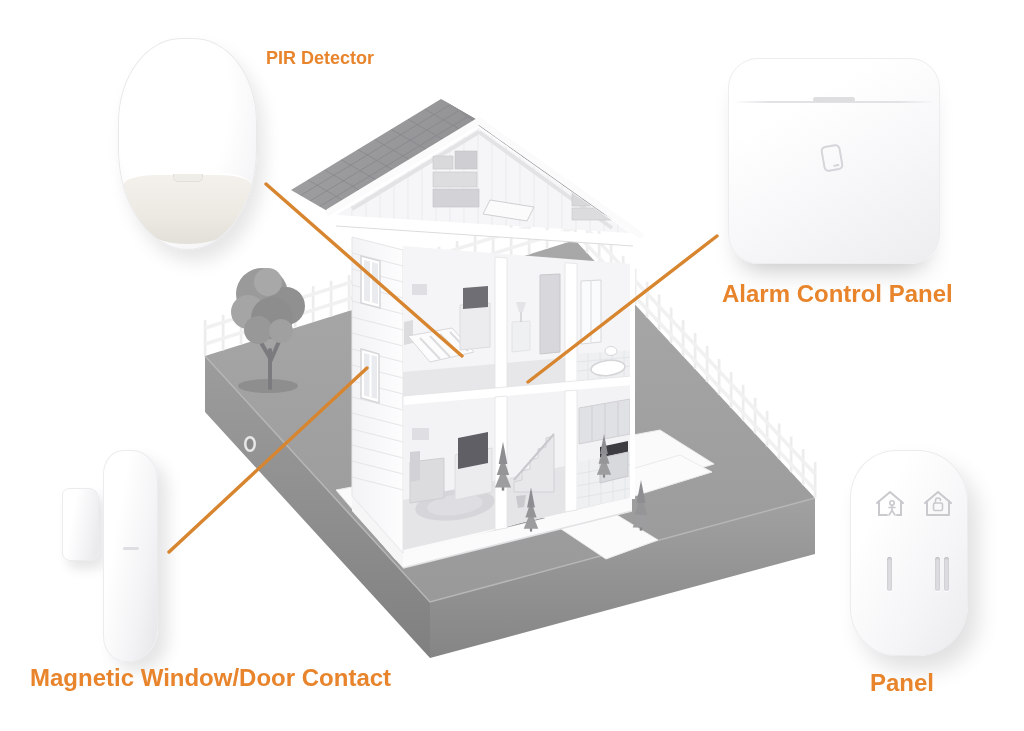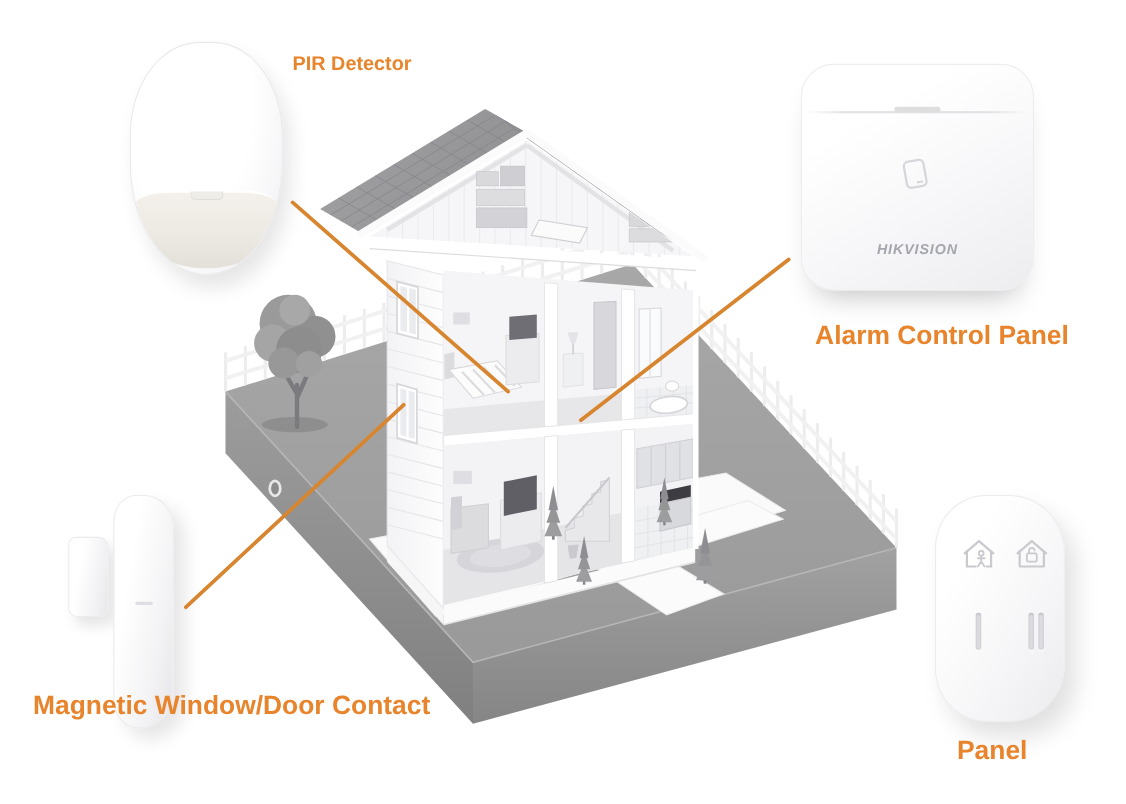--- a/index.html
+++ b/index.html
@@ -16,22 +16,22 @@
   .scene-svg{position:absolute;left:0;top:0;z-index:1;}
   .connector-svg{position:absolute;left:0;top:0;z-index:6;pointer-events:none;}
   .connector{stroke:var(--connector-color);stroke-width:3.4;stroke-linecap:round;}
 
   .device{position:absolute;z-index:4;}
   .label{
     position:absolute;z-index:7;color:var(--label-color);
     font-weight:bold;white-space:nowrap;letter-spacing:0px;
   }
   #pir-label{left:266px;top:48px;font-size:18px;}
-  #panel-label{left:741px;top:280px;font-size:24px;margin-top:12px;}
-  #contact-label{left:30px;top:628px;font-size:24px;}
+  #panel-label{left:722px;top:280px;font-size:24px;}
+  #contact-label{left:30px;top:664px;font-size:24px;}
   #keyfob-label{left:870px;top:669px;font-size:24px;}
 
   
   #pir-device{left:118px;top:38px;width:139px;height:212px;}
   .pir-body{
     position:absolute;inset:0;overflow:hidden;
     border-radius:64px 64px 70px 70px / 85px 85px 102px 102px;
     background:radial-gradient(ellipse at 38% 28%, #ffffff 48%, #f5f5f7 78%, #e9e9ed 100%);
     border:1px solid #e9e9ec;
     box-shadow:7px 12px 18px rgba(0,0,0,0.10);
@@ -458,21 +458,20 @@
     <div class="pir-lens">
       <div class="pir-lens-notch"></div>
     </div>
   </div>
 </div>
 
 <div class="device" id="panel-device">
   <div class="panel-seam"></div>
   <div class="panel-slot"></div>
   <div class="panel-card-icon"></div>
-  <div class="panel-brand">HIKVISION</div>
 </div>
 
 <div class="device" id="contact-device">
   <div class="contact-magnet"></div>
   <div class="contact-main">
     <div class="contact-brand-mark"></div>
   </div>
 </div>
 
 <div class="device" id="keyfob-device">

